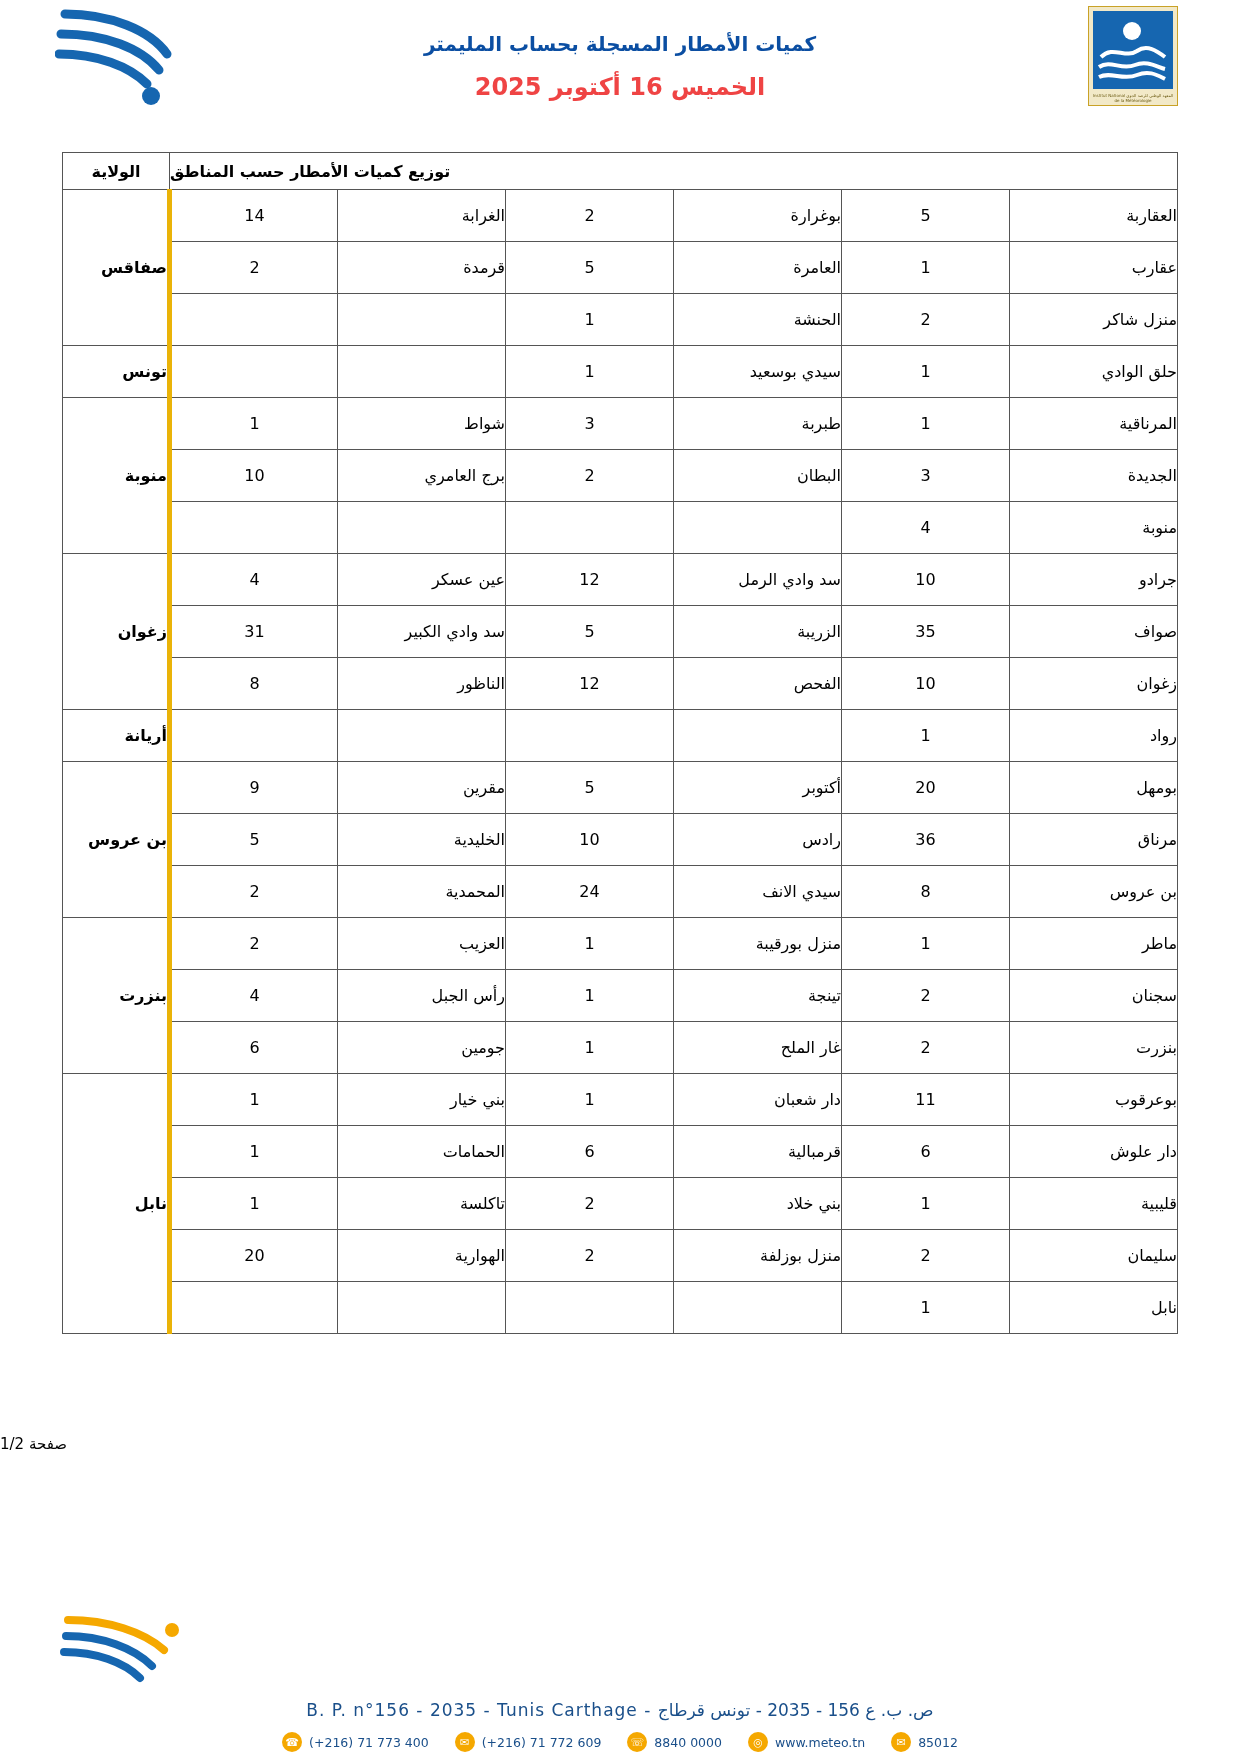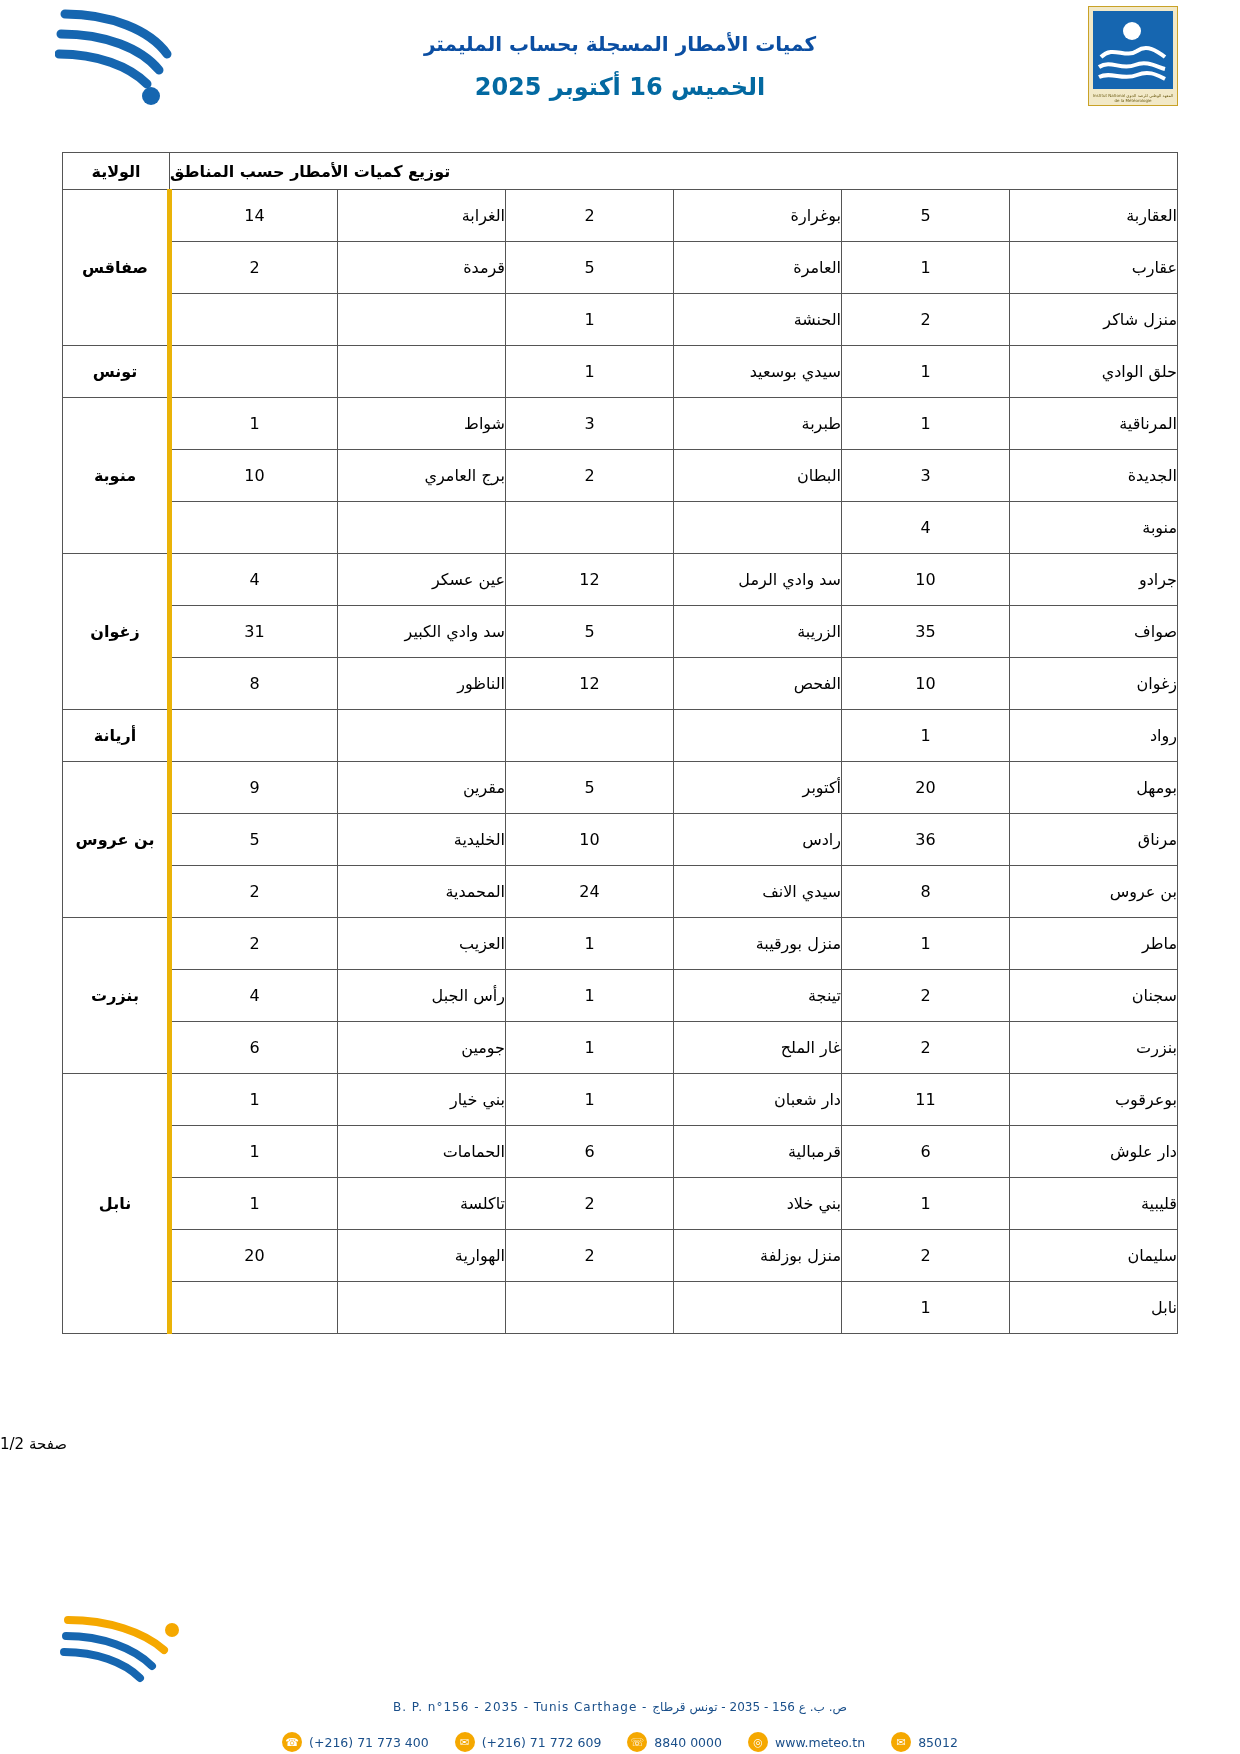--- a/index.html
+++ b/index.html
@@ -61,21 +61,21 @@
     padding-top: 30px;
   }
   .title-line {
     color: #0b4ea2;
     font-weight: bold;
     font-size: 20px;
     line-height: 1.45;
     direction: rtl;
   }
   .date-line {
-    color: #0369a1;
+    color: #ef4444;
     font-weight: bold;
     font-size: 24px;
     margin-top: 14px;
     direction: rtl;
   }
 
   
   .table-wrap {
     margin: 12px 62px 0 62px;
   }
@@ -98,21 +98,20 @@
     font-size: 17px;
     height: 36px;
   }
   .hdr-main {
     text-align: left;
     font-weight: bold;
     font-size: 17px;
     height: 36px;
   }
   .wilaya-cell {
-    text-align: center;
     font-weight: bold;
     font-size: 17px;
     border: 1px solid #555;
     margin-left: 37px;
   }
   .name-cell {
     text-align: right;
     padding: 0 10px;
     height: 51px;
     border-right: 1px dashed #777;
@@ -162,21 +161,21 @@
     width: 120px;
     height: 72px;
   }
   .footer-bar {
     position: absolute;
     left: 0;
     right: 0;
     bottom: 36px;
     height: 18px;
     text-align: center;
-    font-size: 12px;
+    font-size: 17px;
     color: #1a4f8a;
     letter-spacing: 1px;
     direction: ltr;
   }
   .footer-bar .ar { direction: rtl; }
   .footer-contacts {
     position: absolute;
     left: 0;
     right: 0;
     bottom: 2px;

